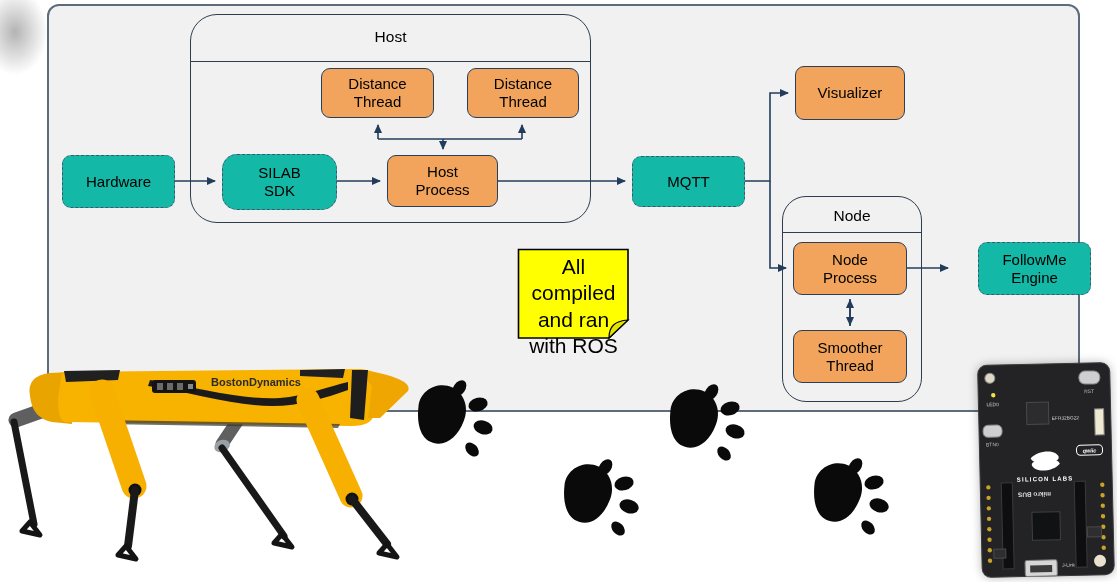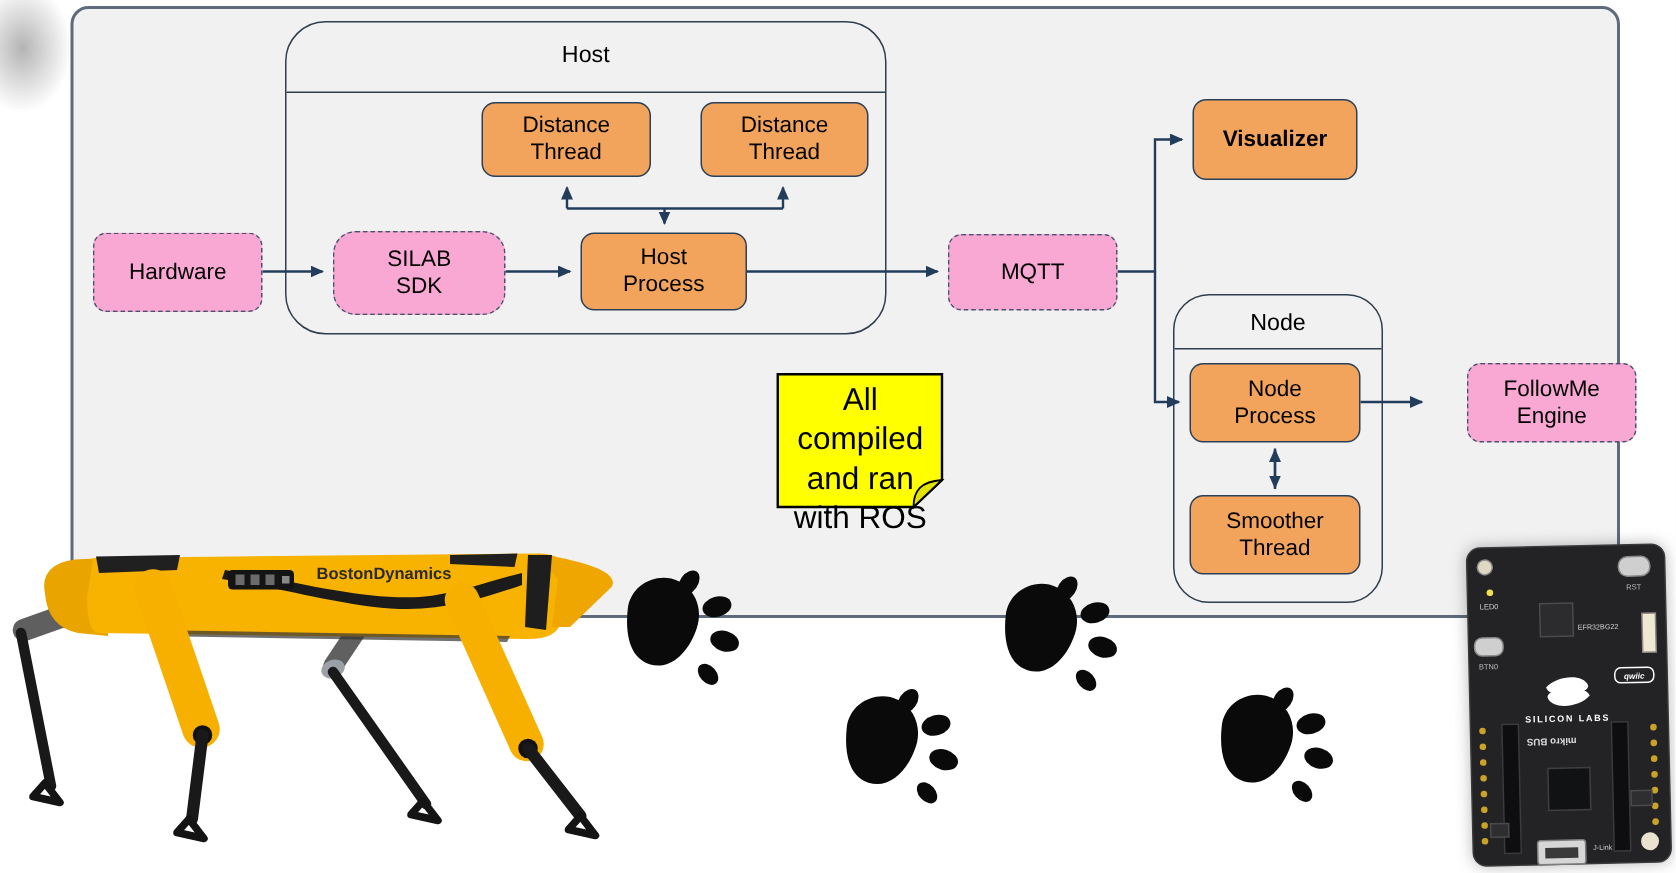--- a/index.html
+++ b/index.html
@@ -23,21 +23,21 @@
   }
   .group-divider{
     position:absolute;left:0;right:0;height:0;border-top:1.4px solid #2F3E4E;
   }
   .box{
     position:absolute;display:flex;align-items:center;justify-content:center;
     text-align:center;font-size:15px;line-height:1.2;color:#000;
     border-radius:9px;box-sizing:border-box;white-space:pre-line;z-index:4;
   }
   .box.orange{background:#F2A45C;border:1.6px solid #2A4058;}
-  .box.gray{background:#f9a8d4;border:1.6px dashed #44546A;}
+  .box.gray{background:#14b8a6;border:1.6px dashed #44546A;}
   #connectors{position:absolute;left:0;top:0;z-index:3;pointer-events:none;}
   .sticky{position:absolute;left:517px;top:248px;width:113px;height:92px;z-index:5;}
   .sticky-text{
     position:absolute;left:4px;right:4px;top:6px;text-align:center;
     font-size:21px;line-height:1.25;color:#000;
   }
   #robot{position:absolute;left:0px;top:358px;z-index:6;}
   #paws{position:absolute;left:0;top:0;z-index:7;pointer-events:none;}
   #board{position:absolute;left:976px;top:362px;z-index:8;filter:drop-shadow(0 0 5px rgba(0,0,0,.28));}
   svg text{font-family:"Liberation Sans","DejaVu Sans",sans-serif;}
@@ -86,21 +86,21 @@
   <div class="box gray" style="left:62px;top:155px;width:113px;height:53px;">Hardware</div>
   <div class="box gray" style="left:222px;top:154px;width:115px;height:56px;border-radius:15px;">SILAB
 SDK</div>
   <div class="box orange" style="left:321px;top:68px;width:113px;height:50px;">Distance
 Thread</div>
   <div class="box orange" style="left:467px;top:68px;width:112px;height:50px;">Distance
 Thread</div>
   <div class="box orange" style="left:387px;top:155px;width:111px;height:52px;">Host
 Process</div>
   <div class="box gray" style="left:632px;top:156px;width:113px;height:51px;">MQTT</div>
-  <div class="box orange" style="left:795px;top:66px;width:110px;height:54px;font-weight:bold;">Visualizer</div>
+  <div class="box orange" style="left:795px;top:66px;width:110px;height:54px;">Visualizer</div>
   <div class="box orange" style="left:793px;top:242px;width:114px;height:53px;">Node
 Process</div>
   <div class="box orange" style="left:793px;top:330px;width:114px;height:53px;">Smoother
 Thread</div>
   <div class="box gray" style="left:955px;top:242px;width:113px;height:53px;margin-left:23px;">FollowMe
 Engine</div>
 
   <div class="sticky">
     <svg width="113" height="92" viewBox="0 0 113 92">
       <path d="M1.5,1.5 H111 V72 L92,90 H1.5 Z" fill="#FFFF00" stroke="#000000" stroke-width="1.6"></path>

